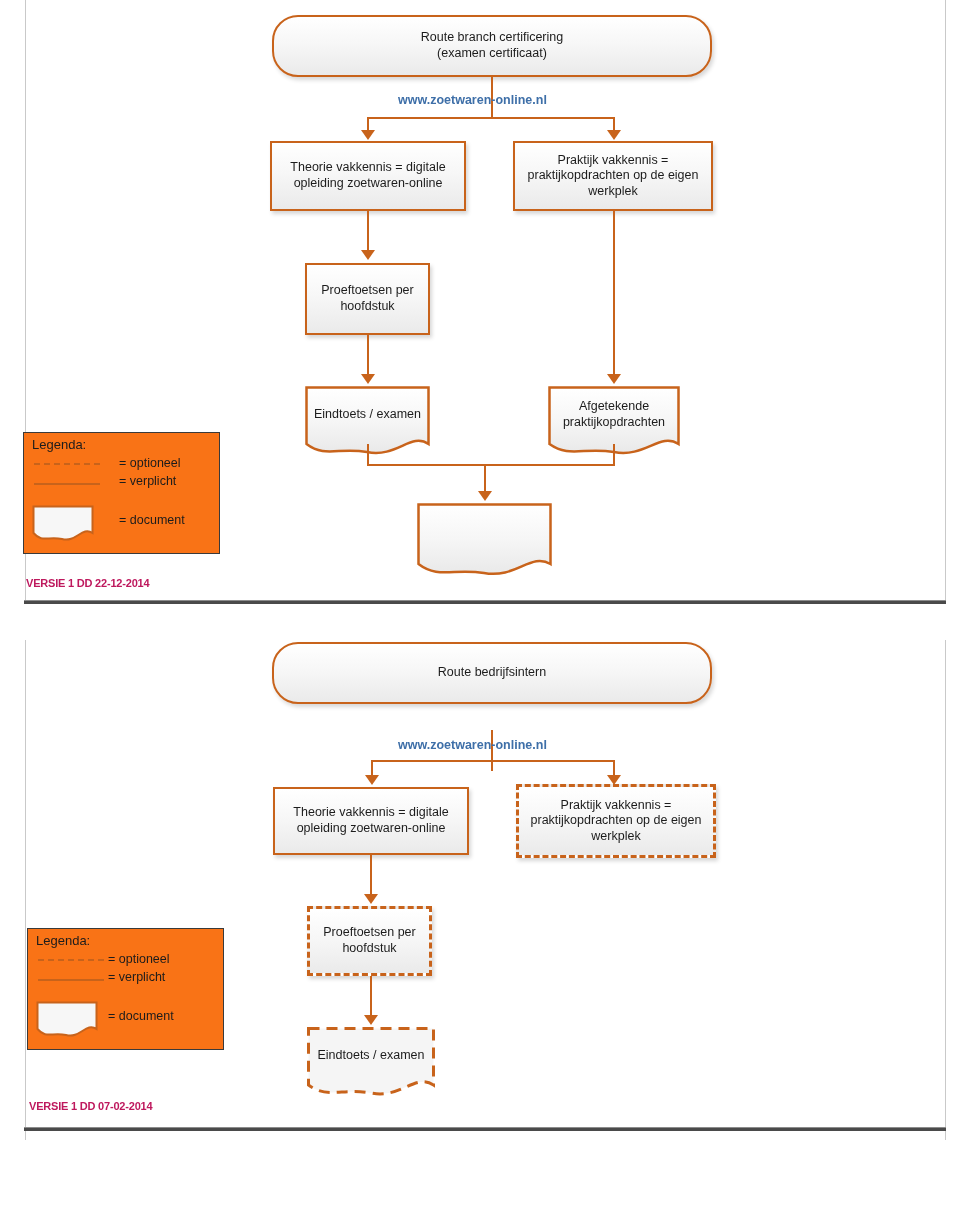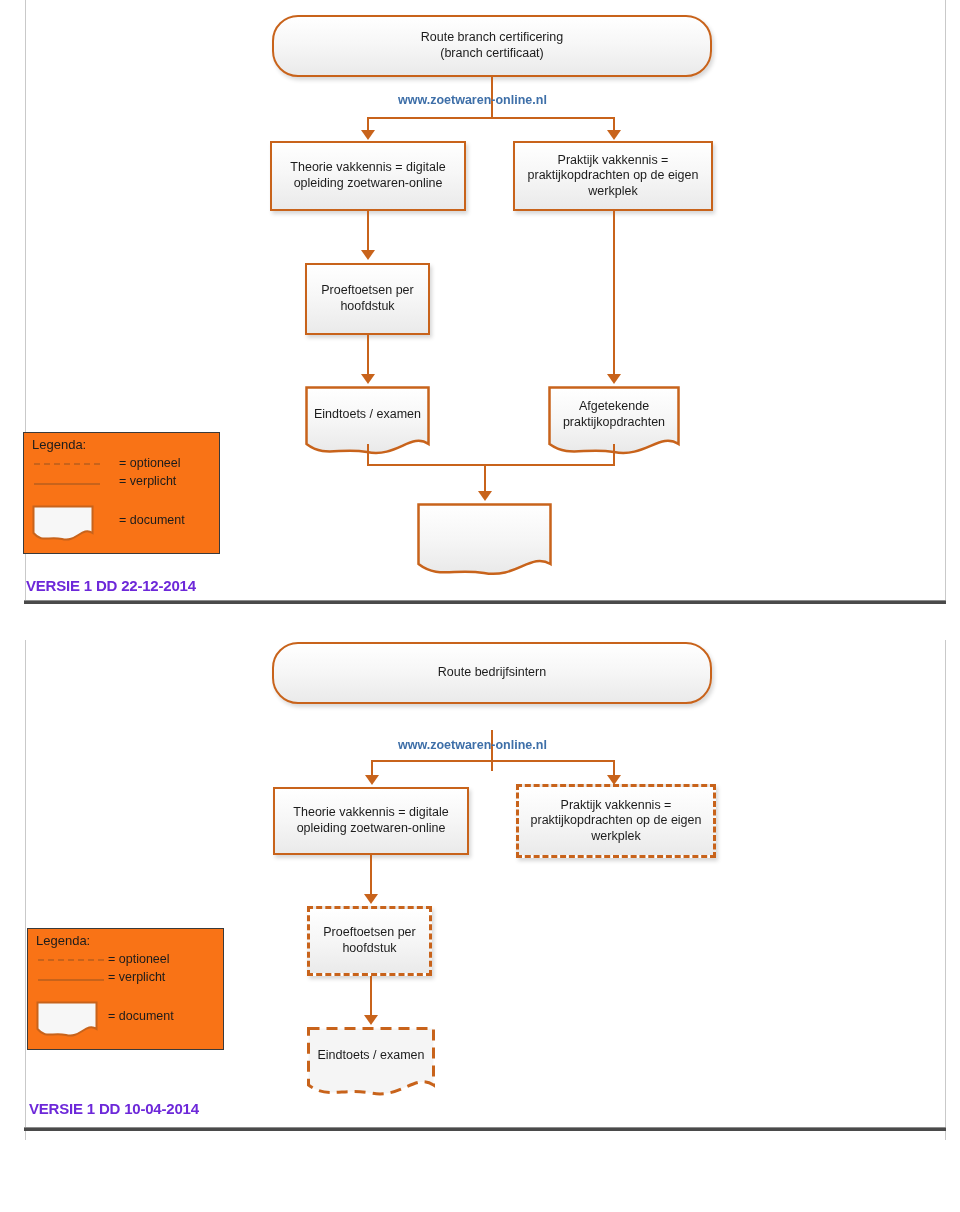--- a/index.html
+++ b/index.html
@@ -58,42 +58,42 @@
 
   
   .legend{position:absolute;box-sizing:border-box;border:1.5px solid #3a3a3a;
     background:#f97316;}
   .legend .ltitle{position:absolute;left:8px;top:4px;font-size:13px;color:#1c1c1c;}
   .legend .lrow{position:absolute;font-size:12.5px;color:#1c1c1c;white-space:nowrap;}
   .legend .swatch-dashed{position:absolute;height:0;border-top:2.5px dashed #C8631B;}
   .legend .swatch-solid{position:absolute;height:0;border-top:2px solid #C8631B;}
   .legend .swatch-doc{position:absolute;}
 
-  .version{position:absolute;font-size:15px;font-weight:bold;color:#6d28d9;
+  .version{position:absolute;font-size:11px;font-weight:bold;color:#be185d;
     white-space:nowrap;letter-spacing:-0.2px;}
 
   .bodytext{position:absolute;font-size:16.5px;line-height:1.55;color:#111;
     width:900px;}
 </style>
 </head>
 <body>
 
 <div class="page">
 
   <div class="vguide" style="left:25px;top:0px;height:600px;"></div>
   <div class="vguide" style="left:945px;top:0px;height:600px;"></div>
   <div class="vguide" style="left:25px;top:640px;height:500px;"></div>
   <div class="vguide" style="left:945px;top:640px;height:500px;"></div>
 
   <div class="diagram">
 
     <div class="node rounded" style="left:272px;top:15px;width:440px;height:62px;">
       <span>
         <span>Route branch certificering</span><br>
-        <span>(branch certificaat)</span>
+        <span>(examen certificaat)</span>
       </span>
     </div>
 
     <div class="conn v" style="left:491px;top:77px;height:41px;"></div>
 
     <div class="conn h" style="left:367px;top:117px;width:248px;"></div>
 
     <div class="conn v" style="left:367px;top:117px;height:18px;"></div>
     <div class="arrow" style="left:361px;top:130px;"></div>
 
@@ -210,19 +210,19 @@
       <div class="swatch-solid" style="left:10px;top:50px;width:66px;"></div>
       <div class="lrow" style="left:80px;top:41px;">= verplicht</div>
       <div class="swatch-doc" style="left:8px;top:72px;width:62px;height:38px;">
         <svg width="62" height="38" viewBox="0 0 62 38">
           <path d="M1.5,1.5 H60.5 V28 C50,21 44,38 30,34 C16,31 10,38 1.5,28 Z" fill="#f7f7f7" stroke="#C8631B" stroke-width="2"></path>
         </svg>
       </div>
       <div class="lrow" style="left:80px;top:80px;">= document</div>
     </div>
 
-    <div class="version" style="left:29px;top:1100px;">VERSIE 1 DD 10-04-2014</div>
+    <div class="version" style="left:29px;top:1100px;">VERSIE 1 DD 07-02-2014</div>
   </div>
 
   <div class="hrule" style="top:1127px;"></div>
 
 
 </div>
 
 </body></html>

